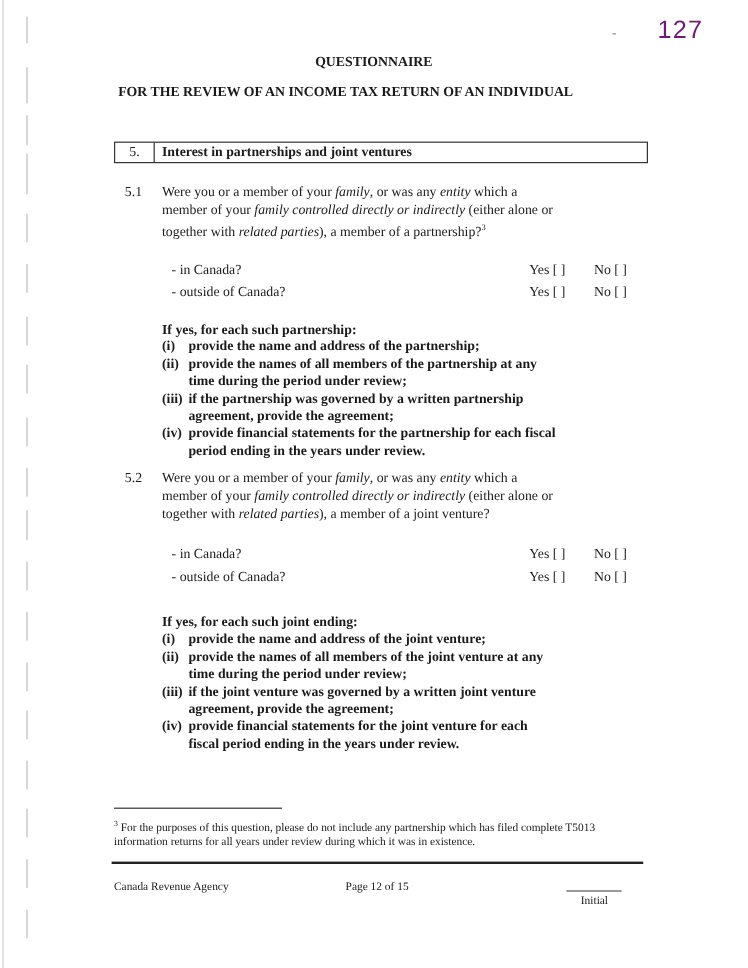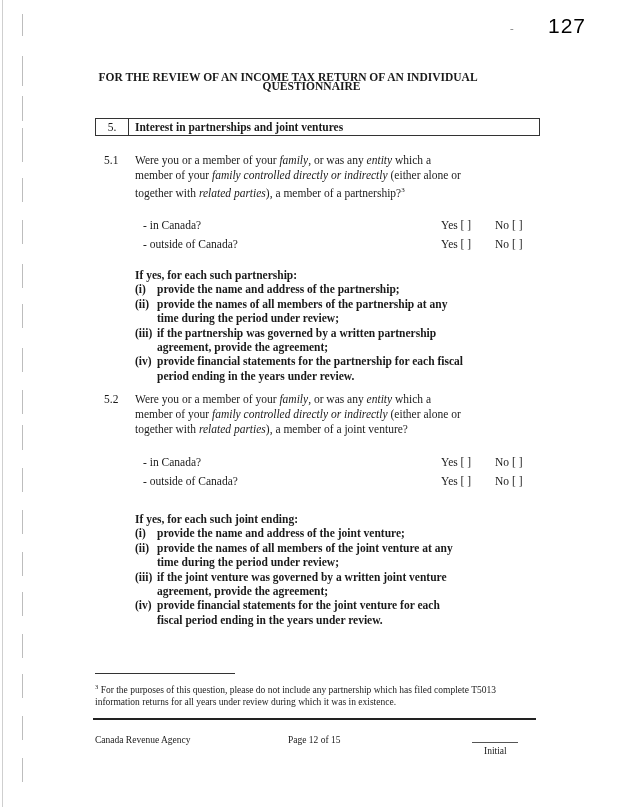--- a/index.html
+++ b/index.html
@@ -4,24 +4,24 @@
 <style>
   html, body { margin:0; padding:0; }
   body {
     width:623px; height:807px; position:relative; overflow:hidden;
     background:#ffffff; color:#1a1a1a;
     font-family:"Liberation Serif", "DejaVu Serif", serif;
   }
   .abs { position:absolute; }
   .edge-line { position:absolute; left:2px; top:0; width:1px; height:807px; background:#cfcfcf; }
   .dash { position:absolute; left:22px; width:1px; background:#bdbdbd; }
-  .page-num { left:548px; top:14px; font-family:"Liberation Sans","DejaVu Sans",sans-serif; font-size:21px; color:#000000; letter-spacing:1px; }
+  .page-num { left:548px; top:14px; font-family:"Liberation Sans","DejaVu Sans",sans-serif; font-size:21px; color:#701a75; letter-spacing:1px; }
   .top-dash { left:510px; top:22px; font-size:11px; color:#777; }
   .title { left:0; width:623px; text-align:center; font-weight:bold; font-size:11.5px; }
-  .t1 { top:46px;margin-top:34px; }
+  .t1 { top:46px; }
   .t2 { top:71px; left:0; width:576px; }
   .section-box {
     left:95px; top:118px; width:443px; height:16px;
     border:1px solid #333; display:flex; align-items:center; font-size:11.5px;
   }
   .section-num { width:32px; text-align:center; border-right:1px solid #333; height:100%; display:flex; align-items:center; justify-content:center; }
   .section-title { padding-left:6px; font-weight:bold;text-align:right; }
   .q { font-size:11.5px; line-height:15px; }
   .q-num { left:104px; }
   .q-text { left:135px; width:330px; }

